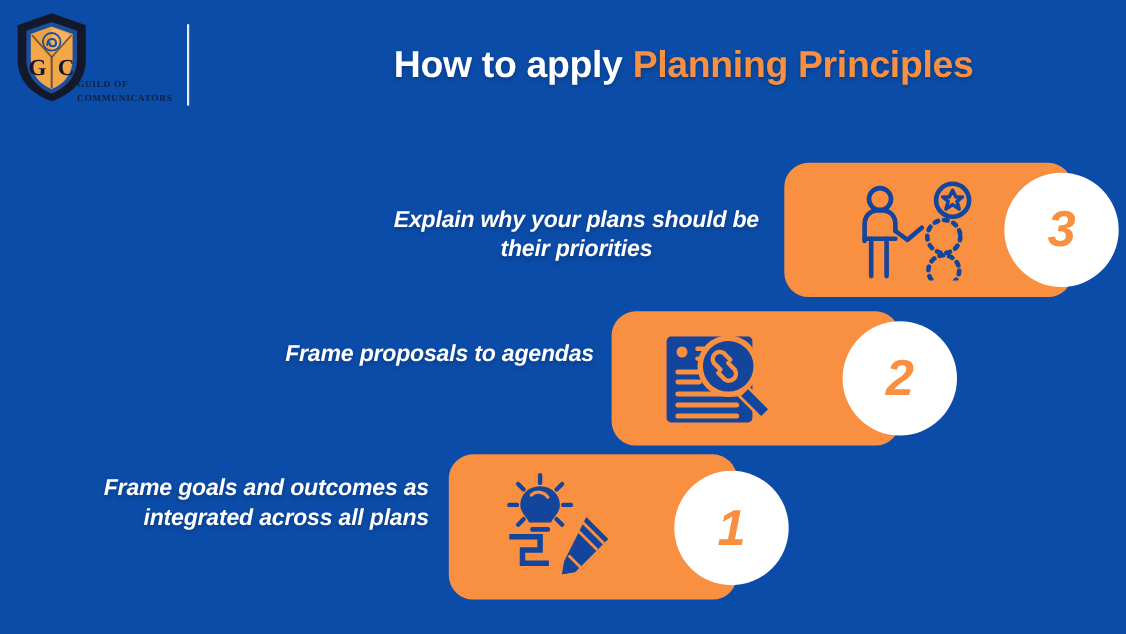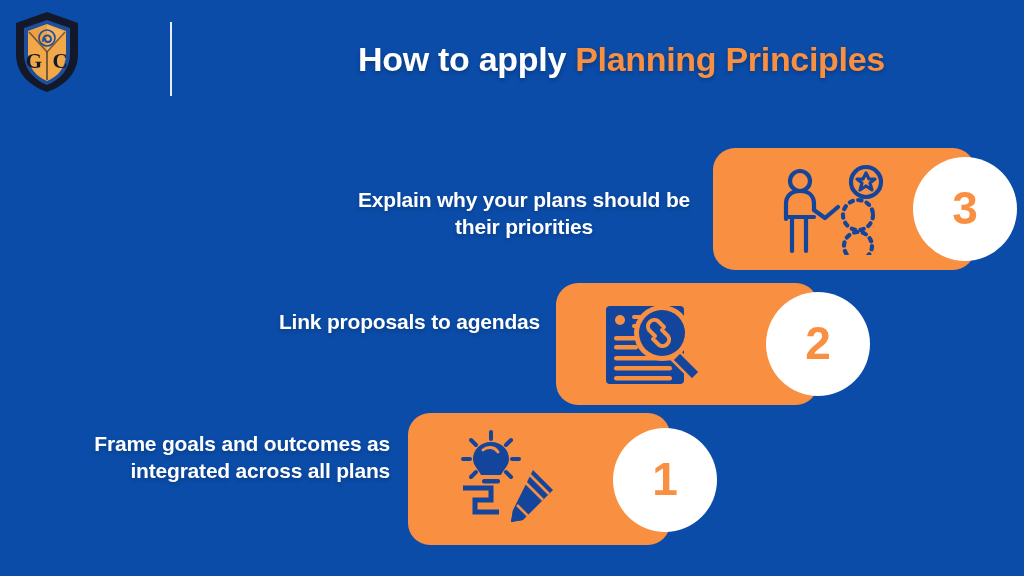--- a/index.html
+++ b/index.html
@@ -66,21 +66,21 @@
     font-weight: bold;
     letter-spacing: -0.3px;
     text-align: center;
     white-space: nowrap;
     text-shadow: 0 2px 4px rgba(0,0,0,0.25);
   }
   .title-main { color: #FFFFFF; margin-left: 43px; }
   .title-accent { color: #F98F41; text-align: center; }
 
   
-  .steps { position: absolute; inset: 0; }
+  .steps { position: absolute; inset: 0; font-style: italic; }
 
   .step { position: absolute; }
 
   .step-card {
     position: absolute;
     background: #F98F41;
     border-radius: 22px;
   }
   .step-label {
     position: absolute;
@@ -142,20 +142,21 @@
       <path d="M35 42 L17 22 L35 15 Z" fill="#EDA143"></path>
       <path d="M35 42 L53 22 L35 15 Z" fill="#F5B260"></path>
       <path d="M34 42 h2 v28 h-2 z" fill="#14182B" opacity="0.55"></path>
       <path d="M35 42 L17 22" stroke="#14182B" stroke-width="1.6" fill="none" opacity="0.55"></path>
       <path d="M35 42 L53 22" stroke="#14182B" stroke-width="1.6" fill="none" opacity="0.55"></path>
       <circle cx="35" cy="28" r="8" fill="none" stroke="#1B4E9B" stroke-width="1.6"></circle>
       <path d="M31 31 C31 24 39 24 39 29 C39 33 33 33 33 29" fill="none" stroke="#1B4E9B" stroke-width="1.8" stroke-linecap="round"></path>
       <text x="22" y="58" font-family="Liberation Serif, serif" font-size="21" font-weight="bold" fill="#14182B" text-anchor="middle">G</text>
       <text x="48" y="58" font-family="Liberation Serif, serif" font-size="21" font-weight="bold" fill="#14182B" text-anchor="middle">C</text>
     </svg>
+    <div class="brand-name">Guild of Communicators</div>
   </div>
 
   <div class="brand-divider"></div>
 
   <div class="deck-title">
     <span class="title-main">How to apply </span><span class="title-accent">Planning Principles</span>
   </div>
 </div>
 
 <div class="steps">
@@ -204,21 +205,21 @@
       <circle cx="62" cy="35" r="28" fill="#F98F41"></circle>
       <circle cx="62" cy="35" r="23" fill="#12459B"></circle>
       <g fill="none" stroke="#F98F41" stroke-width="4" stroke-linecap="round">
         <path d="M55 38 L49 32 A6.5 6.5 0 0 1 58 23 L64 29"></path>
         <path d="M62 32 L68 38 A6.5 6.5 0 0 1 59 47 L53 41"></path>
       </g>
       <path d="M80 54 L100 74 L92 82 L72 62 Z" fill="#12459B"></path>
       <path d="M80 54 L100 74 L92 82 L72 62 Z" fill="none" stroke="#F98F41" stroke-width="2.5"></path>
     </svg>
 
-    <div class="step-label">Link proposals to agendas</div>
+    <div class="step-label">Frame proposals to agendas</div>
 
     <div class="step-badge">
       <span>2</span>
     </div>
   </div>
 
   <div class="step step1">
     <div class="step-card"></div>
 
     <svg class="step-icon" viewBox="0 0 112 100">

